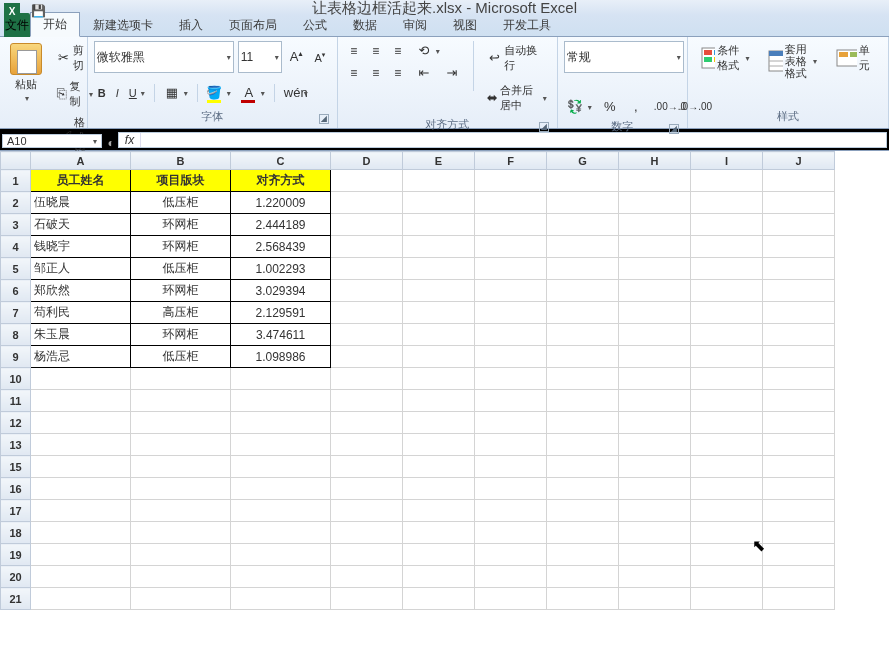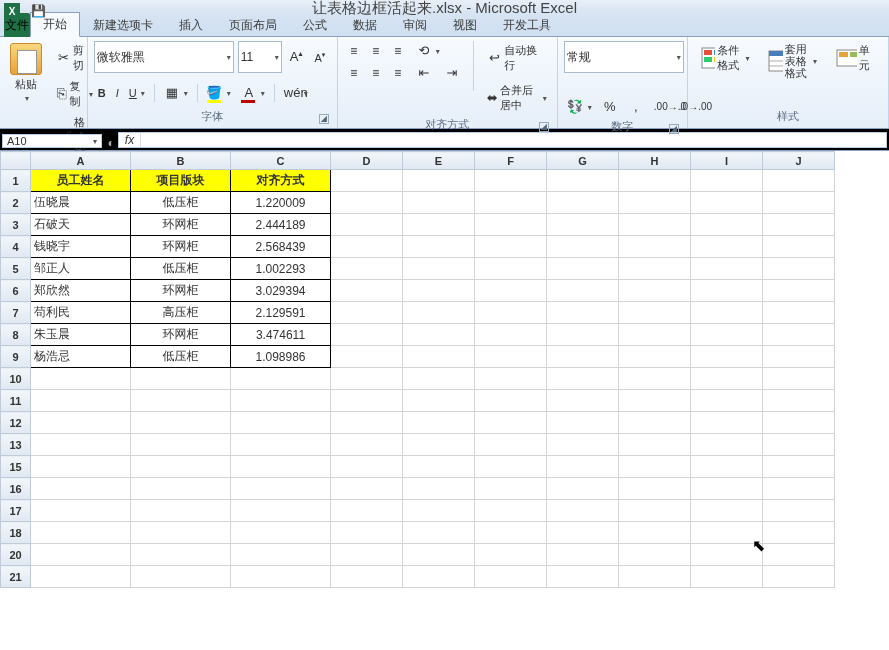--- a/index.html
+++ b/index.html
@@ -512,20 +512,33 @@
           <td class="cell"></td>
           <td class="cell"></td>
           <td class="cell"></td>
           <td class="cell"></td>
           <td class="cell"></td>
           <td class="cell"></td>
           <td class="cell"></td>
           <td class="cell"></td>
         </tr>
         <tr>
+          <th class="rowhdr">19</th>
+          <td class="cell"></td>
+          <td class="cell"></td>
+          <td class="cell"></td>
+          <td class="cell"></td>
+          <td class="cell"></td>
+          <td class="cell"></td>
+          <td class="cell"></td>
+          <td class="cell"></td>
+          <td class="cell"></td>
+          <td class="cell"></td>
+        </tr>
+        <tr>
           <th class="rowhdr">20</th>
           <td class="cell"></td>
           <td class="cell"></td>
           <td class="cell"></td>
           <td class="cell"></td>
           <td class="cell"></td>
           <td class="cell"></td>
           <td class="cell"></td>
           <td class="cell"></td>
           <td class="cell"></td>

